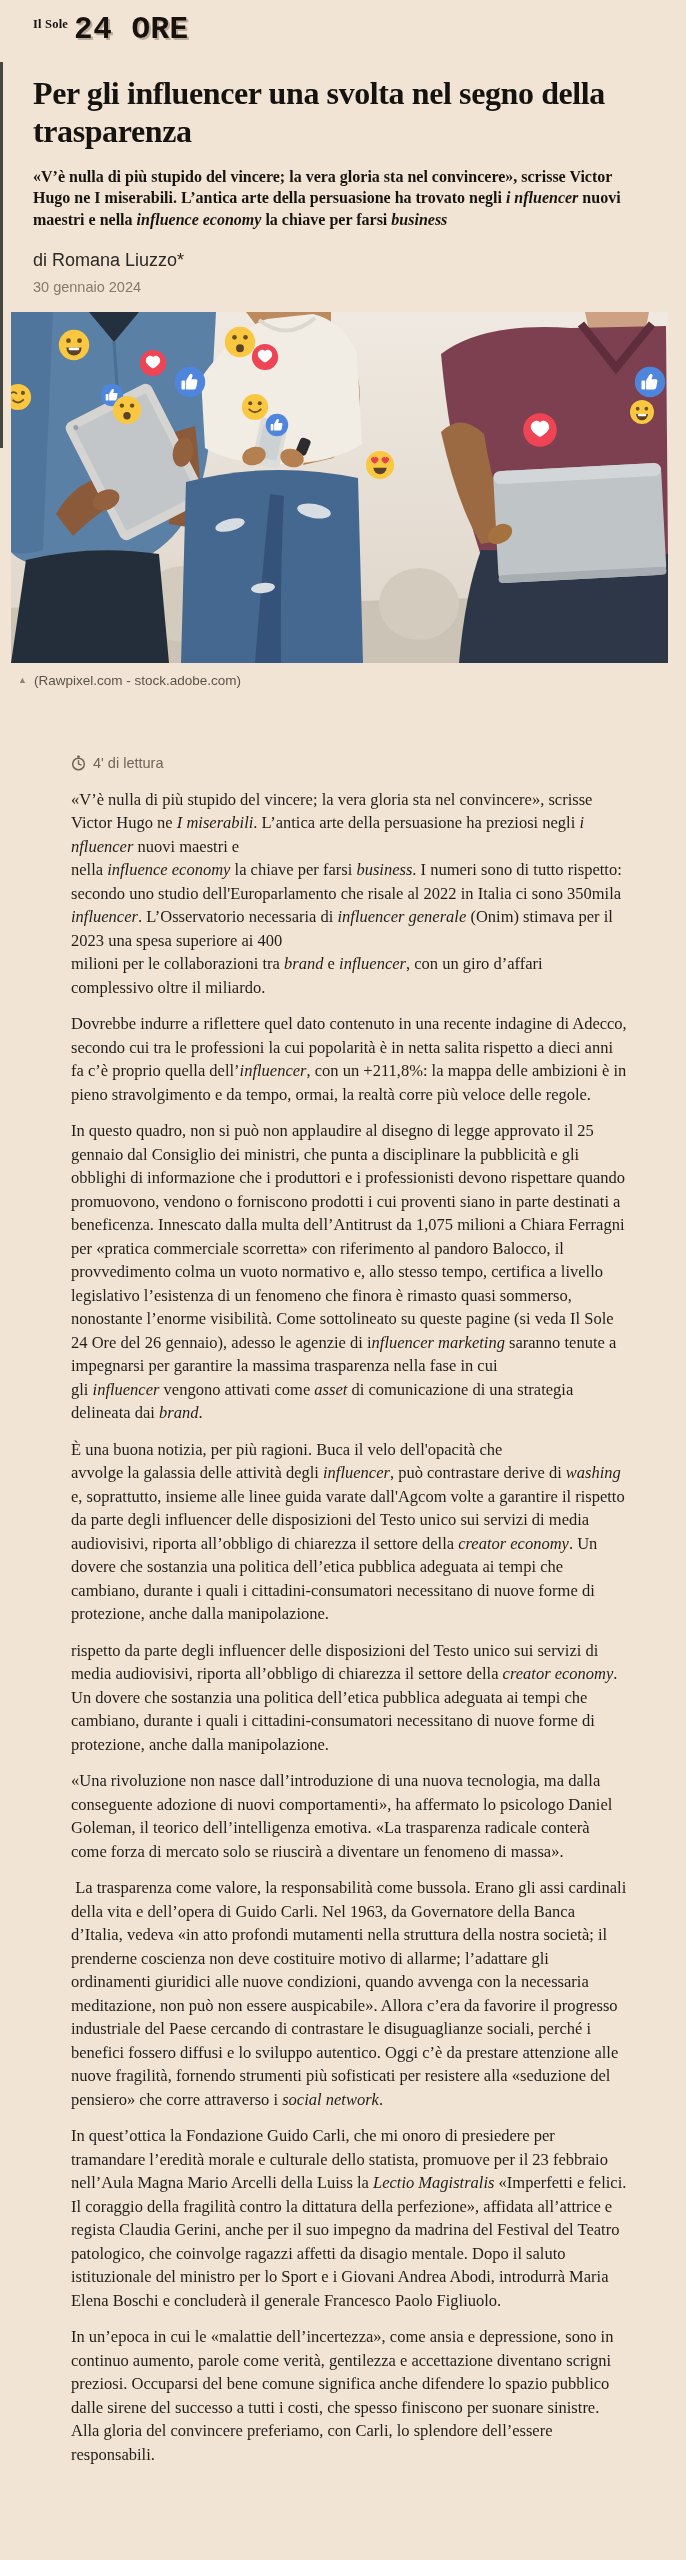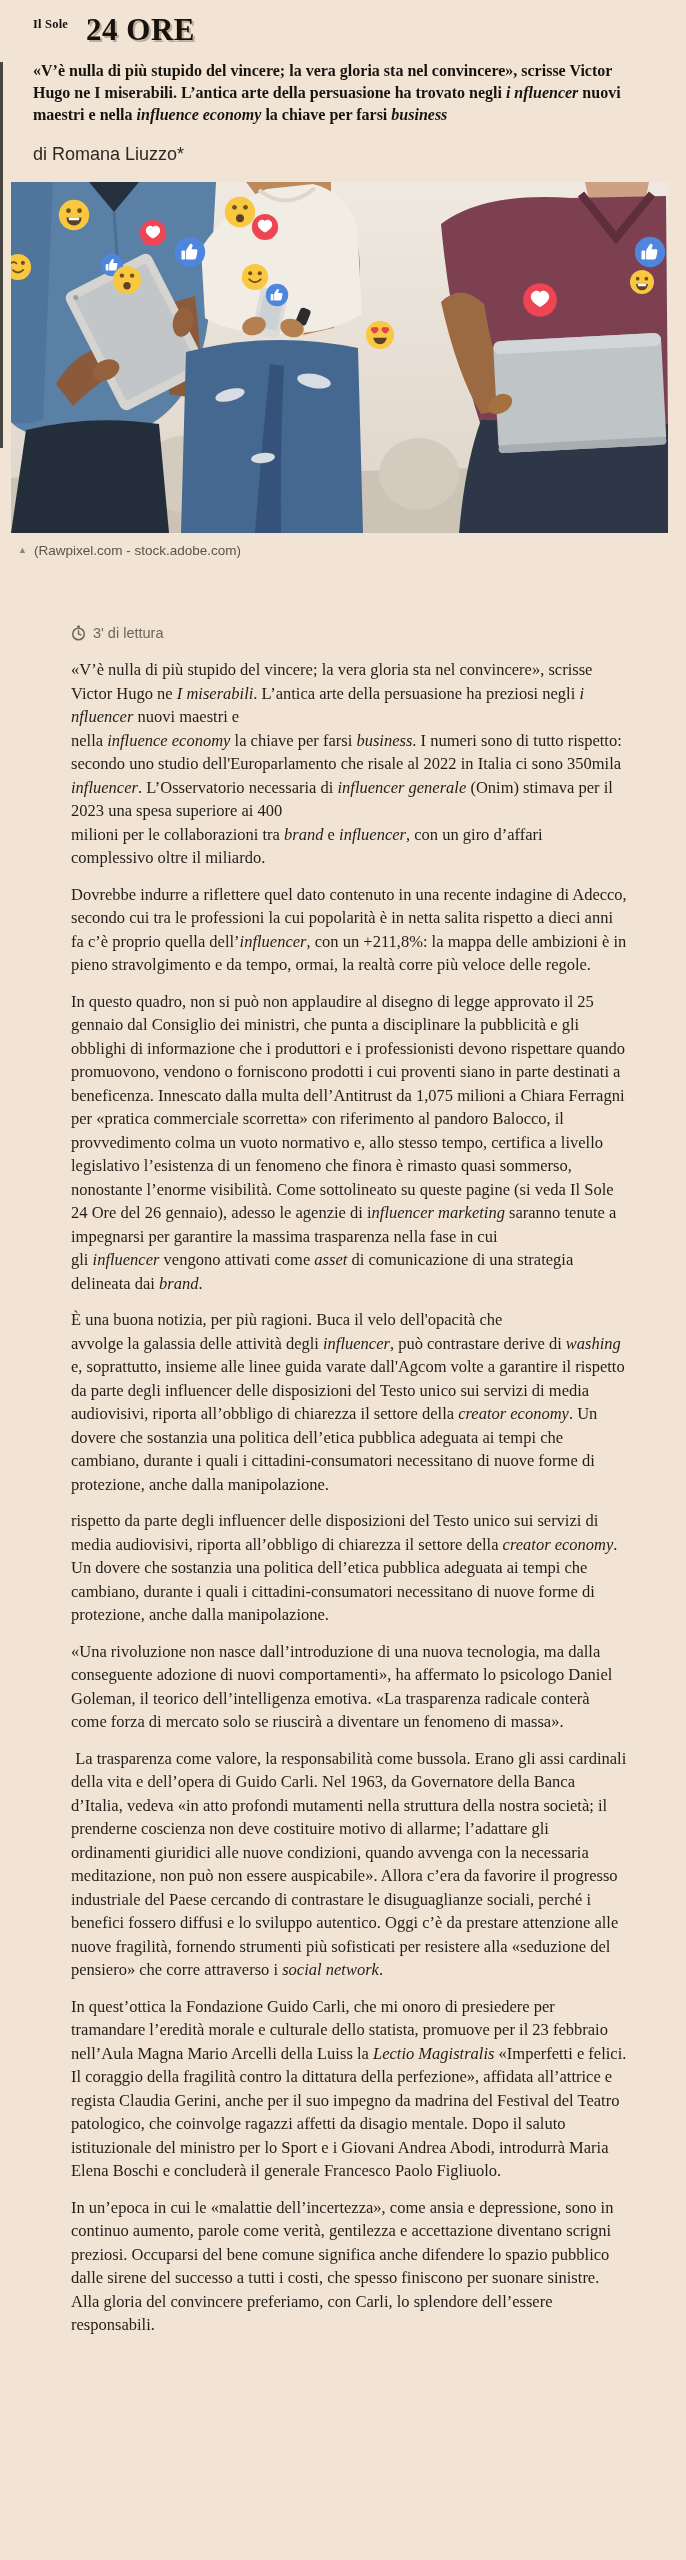--- a/index.html
+++ b/index.html
@@ -13,22 +13,22 @@
   .page{position:relative;width:686px;min-height:2560px;overflow:hidden;}
   .scroll-indicator{position:absolute;left:0;top:62px;width:3px;height:386px;background:#474641;}
   
   .masthead{padding:14px 9px 0 33px;}
   .logo{display:inline-flex;align-items:flex-start;cursor:pointer;}
   .logo-prefix{
     font-family:"Liberation Serif",serif;font-weight:700;font-size:12.5px;
     padding-top:3px;letter-spacing:.2px;color:#17120e;
   }
   .logo-main{
-    font-family:Liberation Serif, serif;font-weight:700;font-size:31px;line-height:1;
-    margin-left:18px;letter-spacing:.5px;color:#17120e;
+    font-family:Liberation Mono, monospace;font-weight:700;font-size:31px;line-height:1;
+    margin-left:6px;letter-spacing:.5px;color:#17120e;
     text-shadow:2px 2px 0 rgba(92,66,43,.35);
   }
   
   .title{
     margin:30px 30px 0 33px;
     font-family:"Liberation Serif",serif;font-weight:700;
     font-size:32px;line-height:1.18;letter-spacing:-.4px;color:#151310;
     max-width:622px;
   }
   .subtitle{
@@ -74,24 +74,26 @@
 
   <header class="masthead">
     <div class="logo">
       <span class="logo-prefix">Il Sole</span>
       <span class="logo-main">24 ORE</span>
     </div>
   </header>
 
   <article>
 
+    <h1 class="title">Per gli influencer una svolta nel segno della trasparenza</h1>
 
     <div class="subtitle"><span>«V’è nulla di più stupido del vincere; la vera gloria sta nel convincere», scrisse Victor Hugo ne I miserabili. L’antica arte della persuasione ha trovato negli </span><i>i nfluencer</i><span> nuovi maestri e nella </span><i>influence economy</i><span> la chiave per farsi </span><i>business</i></div>
 
     <div class="byline">di Romana Liuzzo*</div>
+    <div class="pubdate">30 gennaio 2024</div>
 
     <figure class="photo-figure" style="margin-block:17px 0;margin-inline:11px 0;">
       <svg viewBox="0 0 657 351" width="657" height="351" aria-hidden="true">
         <defs>
           <linearGradient id="wallgrad" x1="0" y1="0" x2="0" y2="1">
             <stop offset="0" stop-color="#efe9e1"></stop>
               <stop offset="1" stop-color="#ded5c9"></stop>
           </linearGradient>
           <path id="heartpath" d="M0,4.2 C0,4.2 -7,0.6 -7,-3.4 C-7,-6.4 -4.6,-8.2 -2.4,-8.2 C-1,-8.2 0,-7.2 0,-6.4 C0,-7.2 1,-8.2 2.4,-8.2 C4.6,-8.2 7,-6.4 7,-3.4 C7,0.6 0,4.2 0,4.2 Z"></path>
           <g id="em-grin">
@@ -219,21 +221,21 @@
       <span class="caption-marker">▲</span>
       <span>(Rawpixel.com - stock.adobe.com)</span>
     </div>
 
     <div class="reading-time">
       <svg width="15" height="16" viewBox="0 0 15 16" aria-hidden="true">
         <rect x="6.1" y="0.5" width="2.8" height="2.2" rx="0.8" fill="#6e6558"></rect>
         <circle cx="7.5" cy="9" r="5.8" fill="none" stroke="#6e6558" stroke-width="1.5"></circle>
         <path d="M7.5,9 L7.5,5.6 M7.5,9 L10,9.8" stroke="#6e6558" stroke-width="1.4" fill="none" stroke-linecap="round"></path>
       </svg>
-      <span>3' di lettura</span>
+      <span>4' di lettura</span>
     </div>
 
     <div class="article-body">
       <p><span>«V’è nulla di più stupido del vincere; la vera gloria sta nel convincere», scrisse Victor Hugo ne </span><i>I miserabili</i><span>. L’antica arte della persuasione ha preziosi negli </span><i>i nfluencer</i><span> nuovi maestri e
 nella </span><i>influence economy</i><span> la chiave per farsi </span><i>business</i><span>. I numeri sono di tutto rispetto: secondo uno studio dell'Europarlamento che risale al 2022 in Italia ci sono 350mila </span><i>influencer</i><span>. L’Osservatorio necessaria di </span><i>influencer generale</i><span> (Onim) stimava per il 2023 una spesa superiore ai 400
 milioni per le collaborazioni tra </span><i>brand</i><span> e </span><i>influencer</i><span>, con un giro d’affari complessivo oltre il miliardo.</span></p>
       <p><span>Dovrebbe indurre a riflettere quel dato contenuto in una recente indagine di Adecco, secondo cui tra le professioni la cui popolarità è in netta salita rispetto a dieci anni fa c’è proprio quella dell’</span><i>influencer</i><span>, con un +211,8%: la mappa delle ambizioni è in pieno stravolgimento e da tempo, ormai, la realtà corre più veloce delle regole.</span></p>
       <p class="sp-lg"><span>In questo quadro, non si può non applaudire al disegno di legge approvato il 25 gennaio dal Consiglio dei ministri, che punta a disciplinare la pubblicità e gli obblighi di informazione che i produttori e i professionisti devono rispettare quando promuovono, vendono o forniscono prodotti i cui proventi siano in parte destinati a beneficenza. Innescato dalla multa dell’Antitrust da 1,075 milioni a Chiara Ferragni per «pratica commerciale scorretta» con riferimento al pandoro Balocco, il provvedimento colma un vuoto normativo e, allo stesso tempo, certifica a livello legislativo l’esistenza di un fenomeno che finora è rimasto quasi sommerso, nonostante l’enorme visibilità. Come sottolineato su queste pagine (si veda Il Sole 24 Ore del 26 gennaio), adesso le agenzie di i</span><i>nfluencer marketing</i><span> saranno tenute a
 impegnarsi per garantire la massima trasparenza nella fase in cui
 gli </span><i>influencer</i><span> vengono attivati come </span><i>asset</i><span> di comunicazione di una strategia delineata dai </span><i>brand</i><span>.</span></p>

